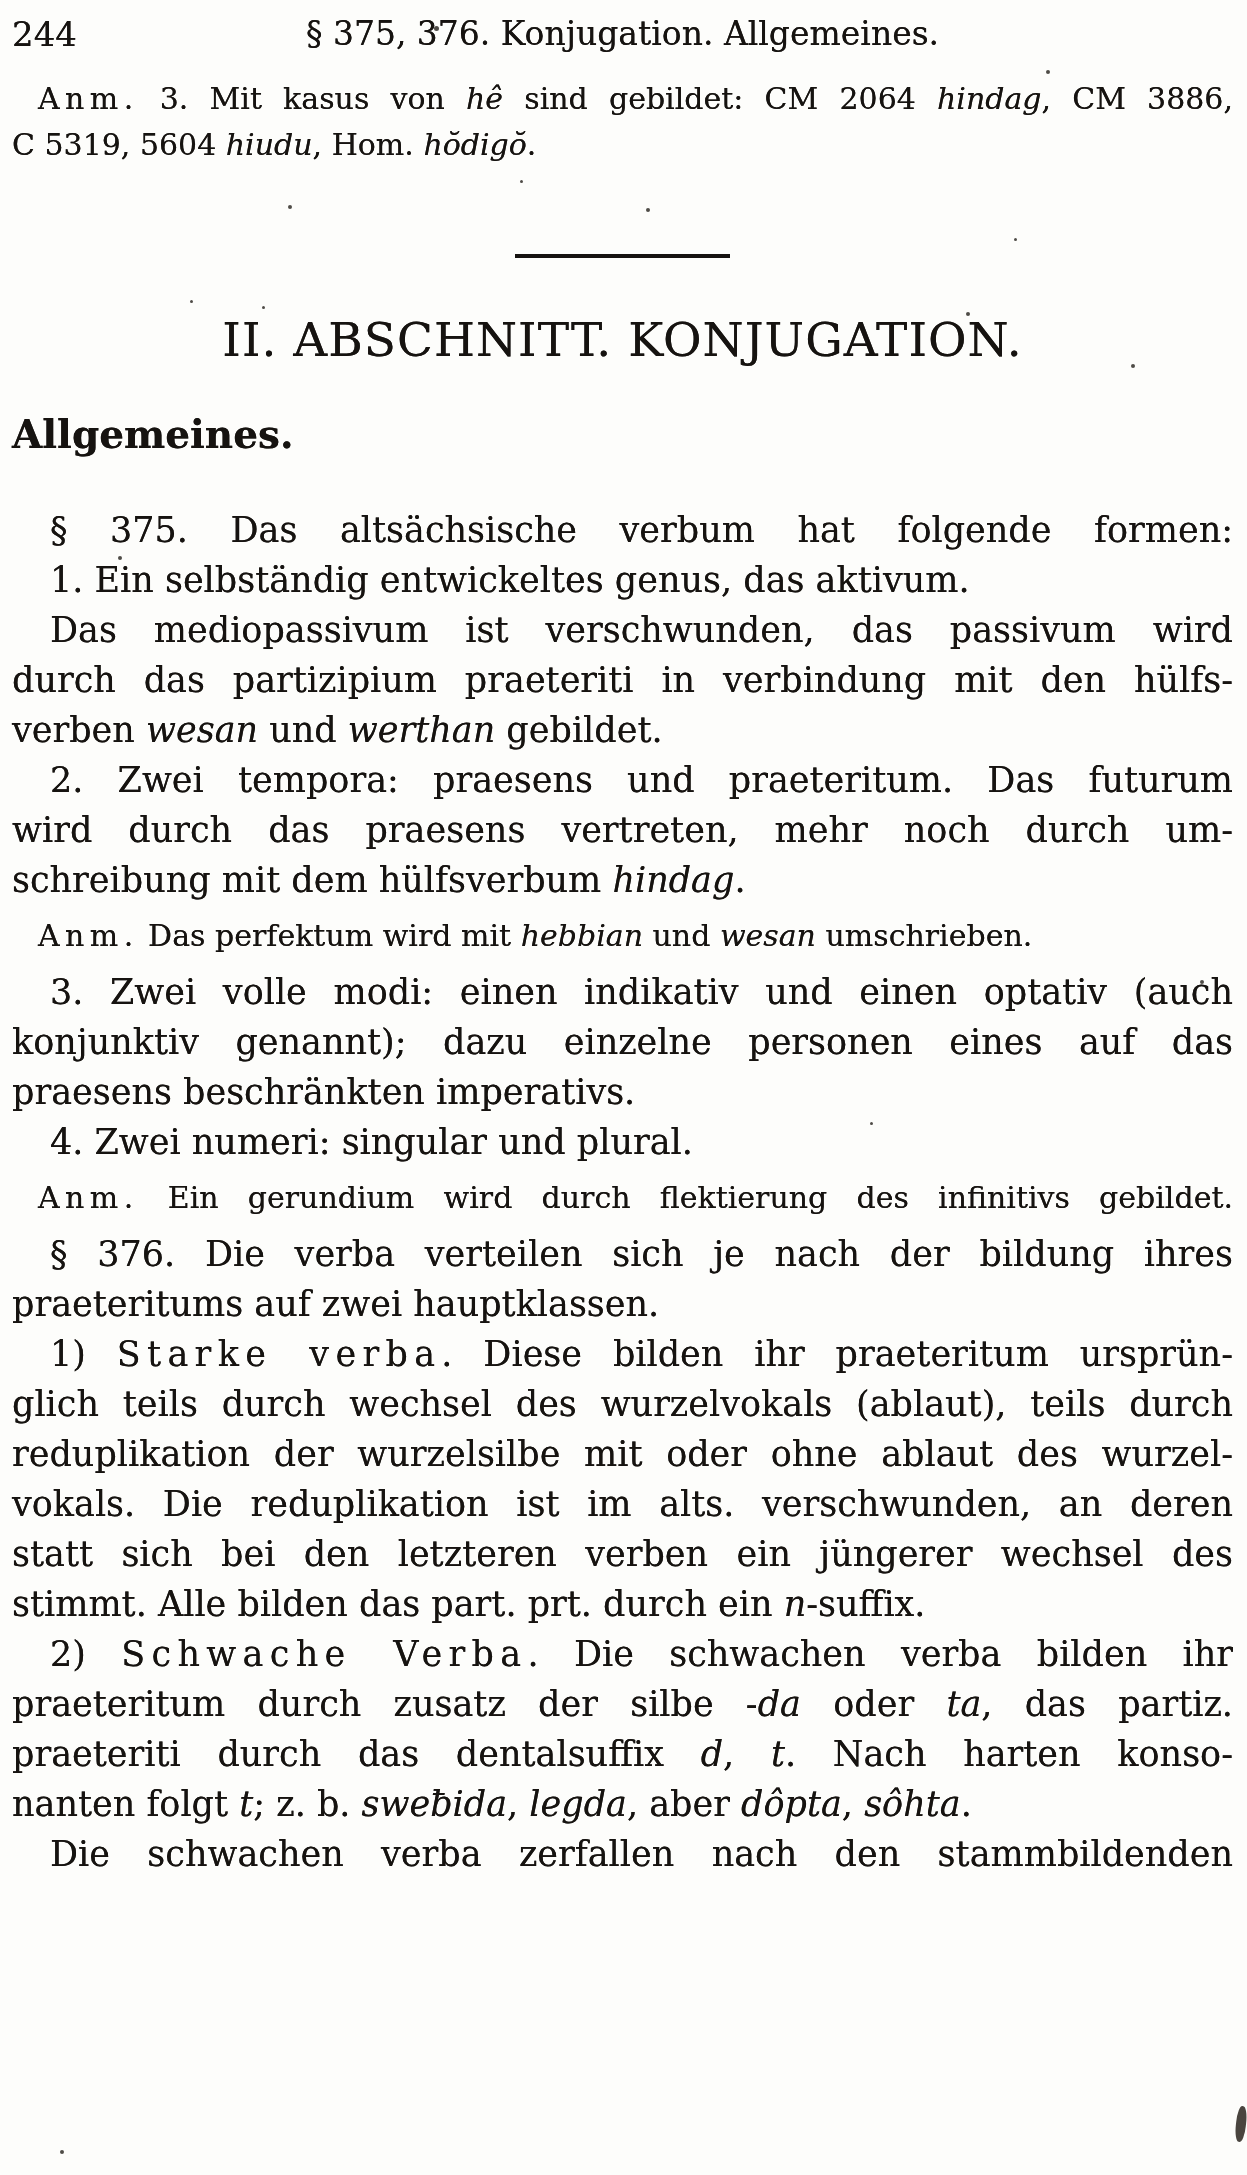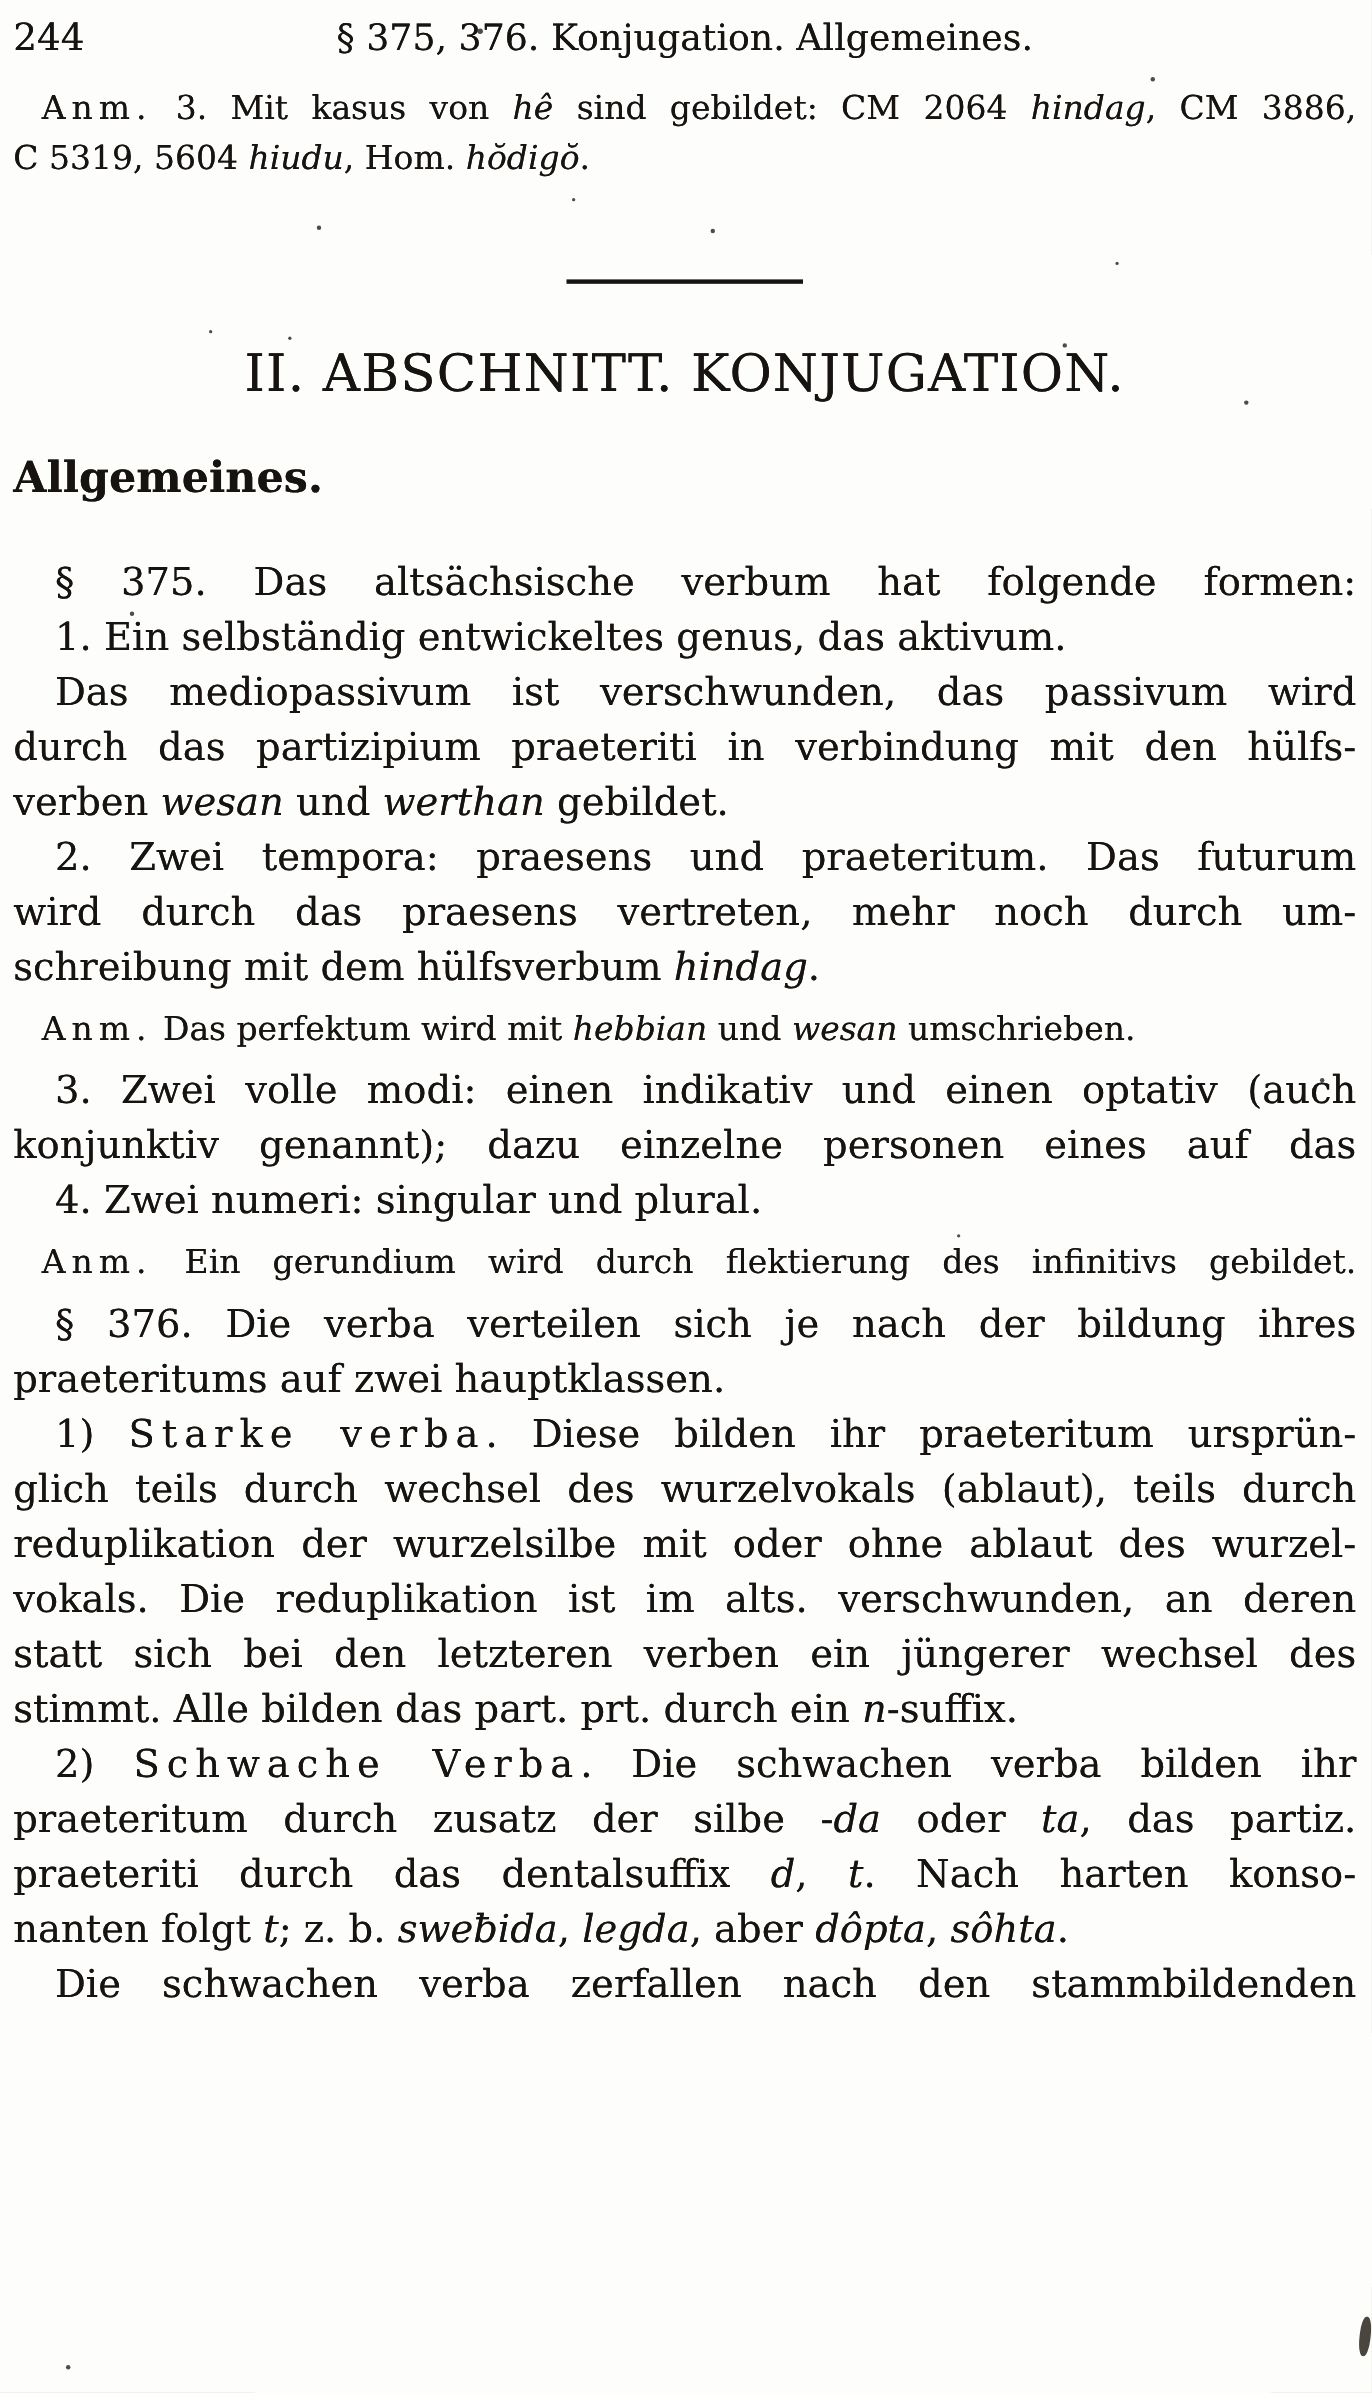--- a/index.html
+++ b/index.html
@@ -86,20 +86,21 @@
         <div class="line just first">2. Zwei tempora: praesens und praeteritum. Das futurum</div>
         <div class="line just">wird durch das praesens vertreten, mehr noch durch um-</div>
         <div class="line">schreibung mit dem hülfsverbum <i>hindag</i>.</div>
       </div>
       <div class="para note">
         <div class="line first"><span class="gsp">Anm.</span> Das perfektum wird mit <i>hebbian</i> und <i>wesan</i> umschrieben.</div>
       </div>
       <div class="para body">
         <div class="line just first">3. Zwei volle modi: einen indikativ und einen optativ (auch</div>
         <div class="line just">konjunktiv genannt); dazu einzelne personen eines auf das</div>
+        <div class="line">praesens beschränkten imperativs.</div>
       </div>
       <div class="para body">
         <div class="line first">4. Zwei numeri: singular und plural.</div>
       </div>
       <div class="para note">
         <div class="line just first"><span class="gsp">Anm.</span> Ein gerundium wird durch flektierung des infinitivs gebildet.</div>
       </div>
       <div class="para body gap">
         <div class="line just first">§ 376. Die verba verteilen sich je nach der bildung ihres</div>
         <div class="line">praeteritums auf zwei hauptklassen.</div>

